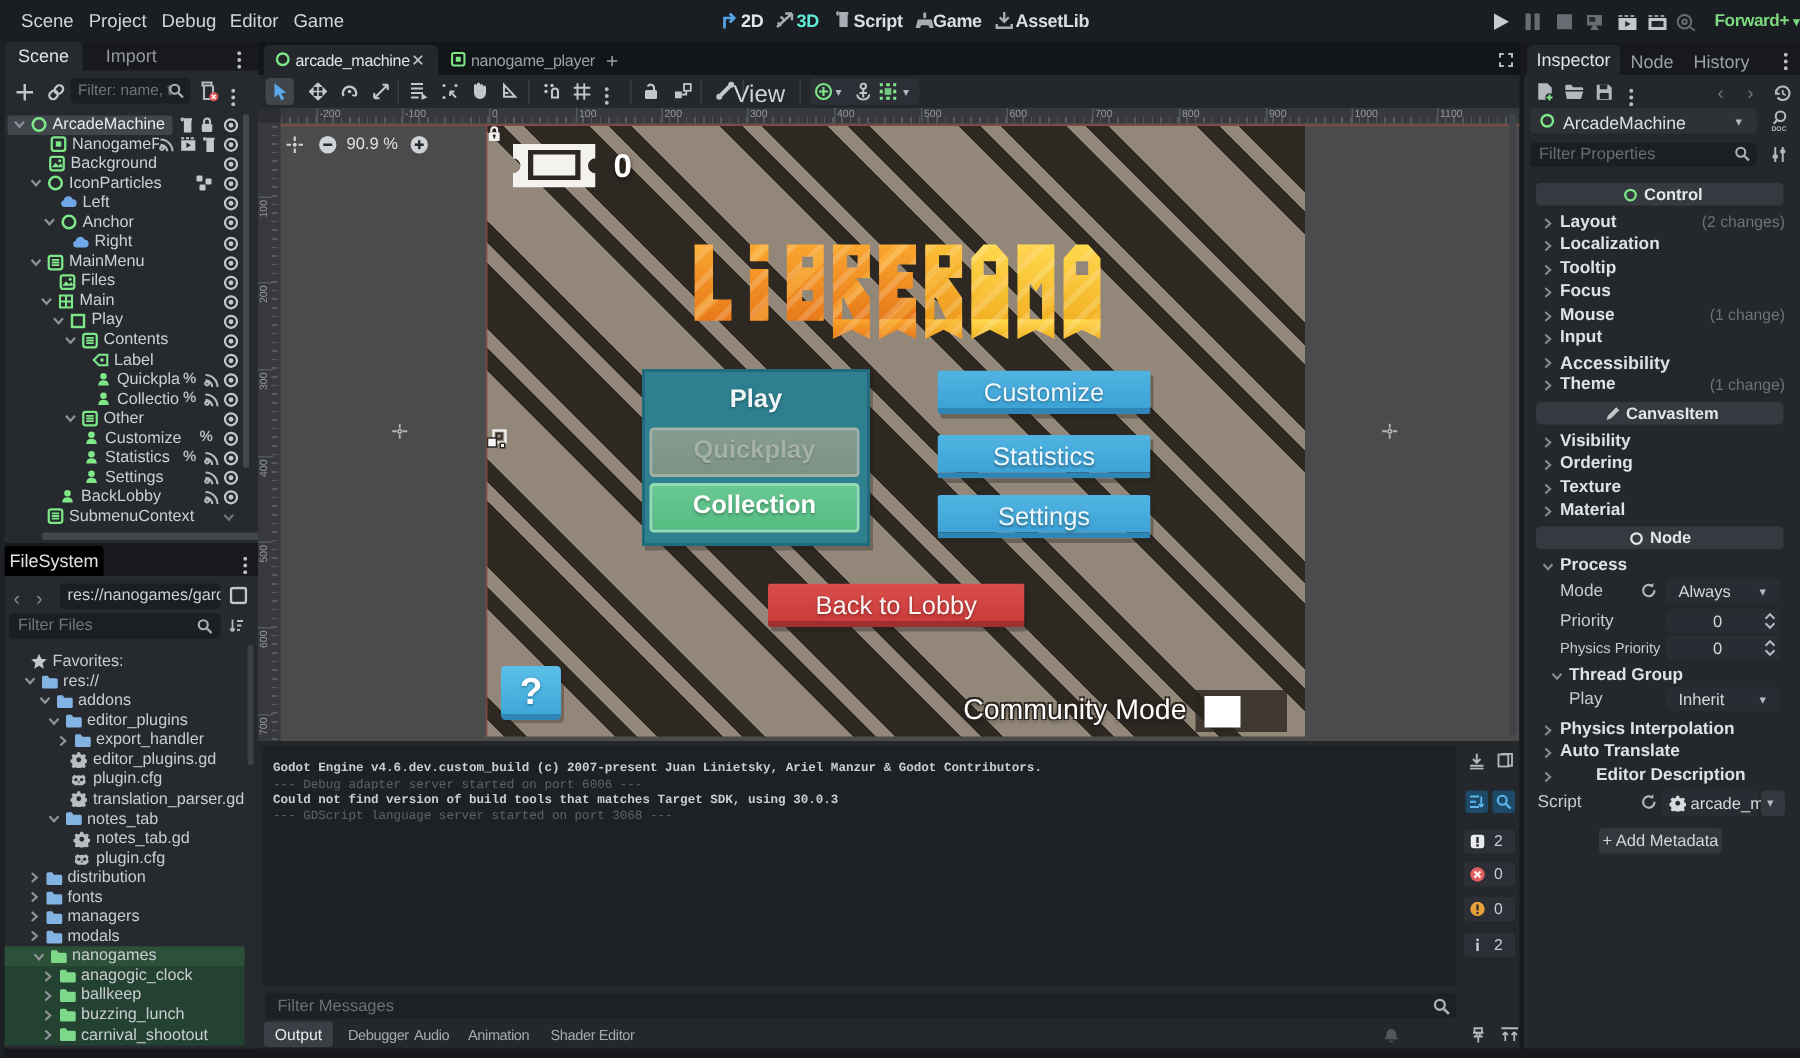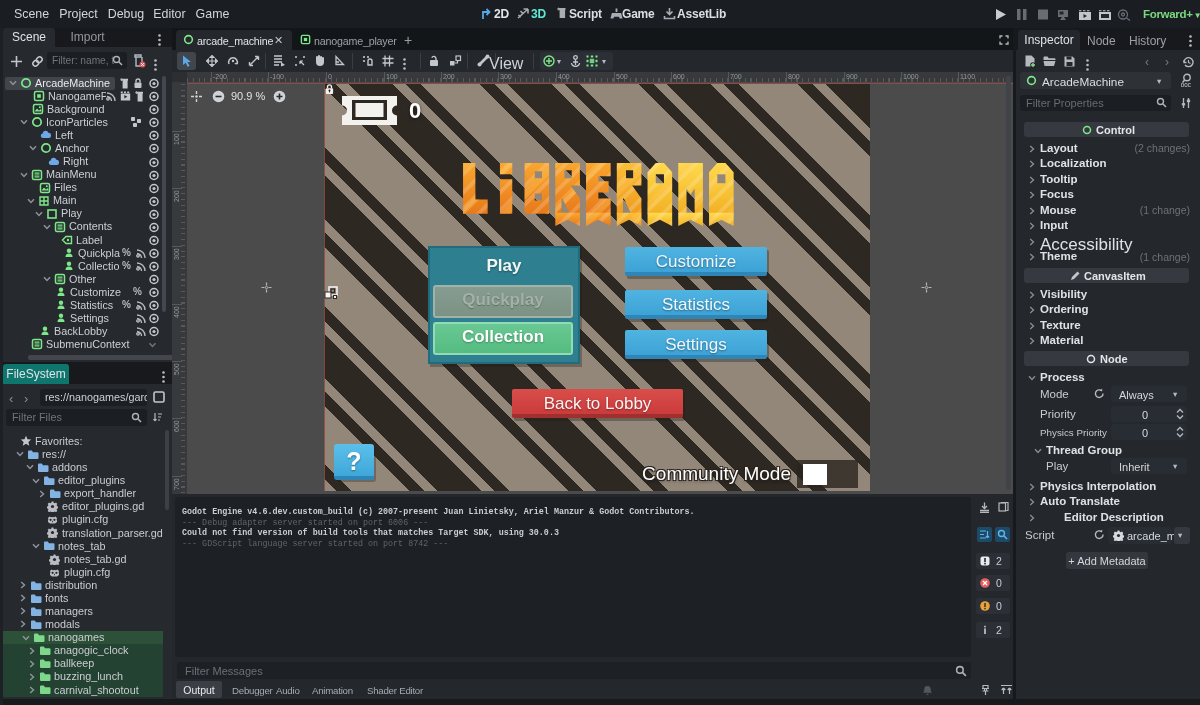--- a/index.html
+++ b/index.html
@@ -368,21 +368,21 @@
     </svg>
     <div class="a" style="left:46px;top:337.9px;font-size:10.8px;color:#ccd0d5;white-space:nowrap">SubmenuContext</div>
     <svg class="ic" style="left:148px;top:342.2px" width="9" height="6" viewBox="0 0 8 6">
       <path d="M1 1.2 L4 4.5 L7 1.2" stroke="#6f747a" stroke-width="1.5" fill="none"></path>
     </svg>
   </div>
 <div class="a" style="left:28px;top:355px;width:146px;height:5px;background:#43474d;border-radius:2px"></div>
 <div class="a" style="left:162px;top:76px;width:4px;height:236px;background:#44484e;border-radius:2px"></div>
 
 <div class="a" style="left:0;top:362px;width:172px;height:22px;background:#17191d"></div>
-<div class="a" style="left:3px;top:364px;width:66px;height:20px;background:#0f766e;border-radius:3px 3px 0 0;color:#dfe2e6;font-size:12px;text-align:center;line-height:20px">FileSystem</div>
+<div class="a" style="left:3px;top:364px;width:66px;height:20px;background:#000000;border-radius:3px 3px 0 0;color:#dfe2e6;font-size:12px;text-align:center;line-height:20px">FileSystem</div>
 <svg class="ic" style="left:162px;top:371px" width="3" height="12" viewBox="0 0 3 12">
     <circle cx="1.5" cy="1.5" r="1.3" fill="#b9bdc2"></circle>
     <circle cx="1.5" cy="6" r="1.3" fill="#b9bdc2"></circle>
     <circle cx="1.5" cy="10.5" r="1.3" fill="#b9bdc2"></circle>
   </svg>
 <div class="a" style="left:9px;top:391px;color:#888d93;font-size:13px">‹</div>
 <div class="a" style="left:24px;top:391px;color:#888d93;font-size:13px">›</div>
 <div class="a" style="left:40px;top:389px;width:107px;height:17px;background:#1b1e22;border-radius:3px;color:#ccd0d5;font-size:10.8px;line-height:17px;padding-left:5px;overflow:hidden;white-space:nowrap">res://nanogames/garde</div>
 <div class="a" style="left:153px;top:391px">
     <svg width="12" height="12" viewBox="0 0 12 12">
@@ -855,21 +855,21 @@
 
 <div class="a" style="left:797px;top:460px;width:61px;height:28px;background:rgba(42,36,30,0.8)"></div>
 <div class="a" style="left:591px;top:463px;width:200px;text-align:right;font-size:19px;color:#fff;text-shadow:1px 1px 0 #2a241e,-1px 1px 0 #2a241e,1px -1px 0 #2a241e,-1px -1px 0 #2a241e,0 2px 3px rgba(0,0,0,0.5)">Community Mode</div>
 <div class="a" style="left:803px;top:464px;width:24px;height:21px;background:#fff"></div>
 
 <div class="a" style="left:172px;top:494px;width:844px;height:211px;background:#24272c"></div>
 <div class="a" style="left:175px;top:497px;width:796px;height:160px;background:#1d2126;border-radius:3px"></div>
 <div class="a" style="left:182px;top:507px;font-size:8.4px;font-family:'Liberation Mono',monospace;font-weight:700;color:#c9ced4;white-space:pre">Godot Engine v4.6.dev.custom_build (c) 2007-present Juan Linietsky, Ariel Manzur &amp; Godot Contributors.</div>
 <div class="a" style="left:182px;top:517.6px;font-size:8.4px;font-family:'Liberation Mono',monospace;color:#5f646a;white-space:pre">--- Debug adapter server started on port 6006 ---</div>
 <div class="a" style="left:182px;top:528.2px;font-size:8.4px;font-family:'Liberation Mono',monospace;font-weight:700;color:#c9ced4;white-space:pre">Could not find version of build tools that matches Target SDK, using 30.0.3</div>
-<div class="a" style="left:182px;top:538.8px;font-size:8.4px;font-family:'Liberation Mono',monospace;color:#5f646a;white-space:pre">--- GDScript language server started on port 8742 ---</div>
+<div class="a" style="left:182px;top:538.8px;font-size:8.4px;font-family:'Liberation Mono',monospace;color:#5f646a;white-space:pre">--- GDScript language server started on port 3068 ---</div>
 
 <svg class="ic" style="left:979px;top:502px" width="11" height="11" viewBox="0 0 11 11">
     <path d="M5.5 0.5 v6 M3 4 l2.5 2.5 L8 4 M1 8.5 h9 M1 10.5 h9" stroke="#b5b9bf" stroke-width="1.3" fill="none"></path>
   </svg>
 <svg class="ic" style="left:998px;top:502px" width="11" height="11" viewBox="0 0 11 11">
     <rect x="1" y="1" width="6.5" height="8" stroke="#b5b9bf" fill="none" stroke-width="1.2"></rect>
     <path d="M3.5 1 V0.5 h6.5 v8 h-2.5" stroke="#b5b9bf" fill="none" stroke-width="1.2"></path>
   </svg>
 <div class="a" style="left:977px;top:527px;width:15px;height:15px;background:#1d4a67;border-radius:2px"></div>
 <svg class="ic" style="left:979px;top:529px" width="11" height="11" viewBox="0 0 11 11">
@@ -1022,21 +1022,21 @@
   </svg>
 <div class="a" style="left:1040px;top:203.8px;font-size:11.5px;font-weight:700;color:#dfe2e5">Mouse</div>
 <div class="a" style="left:1090px;top:204.3px;width:100px;text-align:right;font-size:10.5px;color:#6d7278">(1 change)</div>
 <svg class="ic" style="left:1029px;top:222.3px" width="6" height="8" viewBox="0 0 6 8">
     <path d="M1.2 1 L4.5 4 L1.2 7" stroke="#878c92" stroke-width="1.4" fill="none"></path>
   </svg>
 <div class="a" style="left:1040px;top:219.3px;font-size:11.5px;font-weight:700;color:#dfe2e5">Input</div>
 <svg class="ic" style="left:1029px;top:237.8px" width="6" height="8" viewBox="0 0 6 8">
     <path d="M1.2 1 L4.5 4 L1.2 7" stroke="#878c92" stroke-width="1.4" fill="none"></path>
   </svg>
-<div class="a" style="left:1040px;top:234.8px;font-size:17px;font-weight:400;color:#dfe2e5">Accessibility</div>
+<div class="a" style="left:1040px;top:234.8px;font-size:12px;font-weight:700;color:#dfe2e5">Accessibility</div>
 <svg class="ic" style="left:1029px;top:253.3px" width="6" height="8" viewBox="0 0 6 8">
     <path d="M1.2 1 L4.5 4 L1.2 7" stroke="#878c92" stroke-width="1.4" fill="none"></path>
   </svg>
 <div class="a" style="left:1040px;top:250.3px;font-size:11.5px;font-weight:700;color:#dfe2e5">Theme</div>
 <div class="a" style="left:1090px;top:250.8px;width:100px;text-align:right;font-size:10.5px;color:#6d7278">(1 change)</div>
 <svg class="ic" style="left:1029px;top:290.5px" width="6" height="8" viewBox="0 0 6 8">
     <path d="M1.2 1 L4.5 4 L1.2 7" stroke="#878c92" stroke-width="1.4" fill="none"></path>
   </svg>
 <div class="a" style="left:1040px;top:287.5px;font-size:11.5px;font-weight:700;color:#dfe2e5">Visibility</div>
 <svg class="ic" style="left:1029px;top:306.0px" width="6" height="8" viewBox="0 0 6 8">

